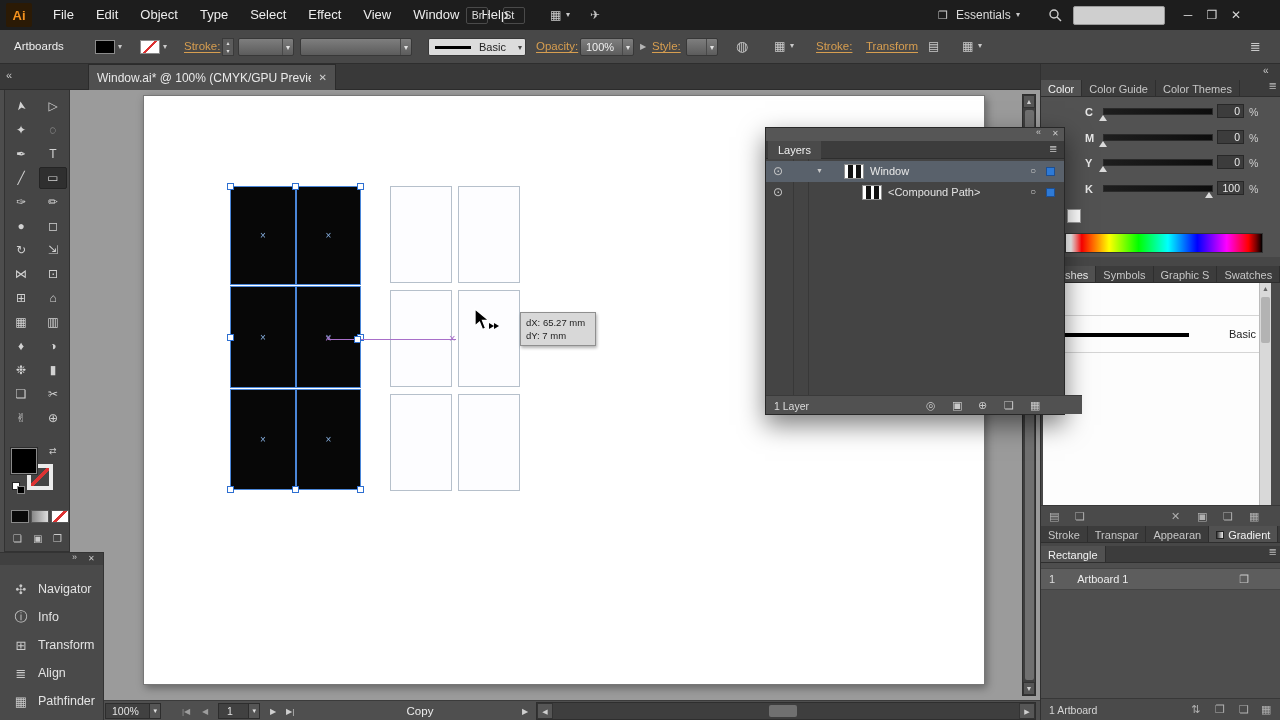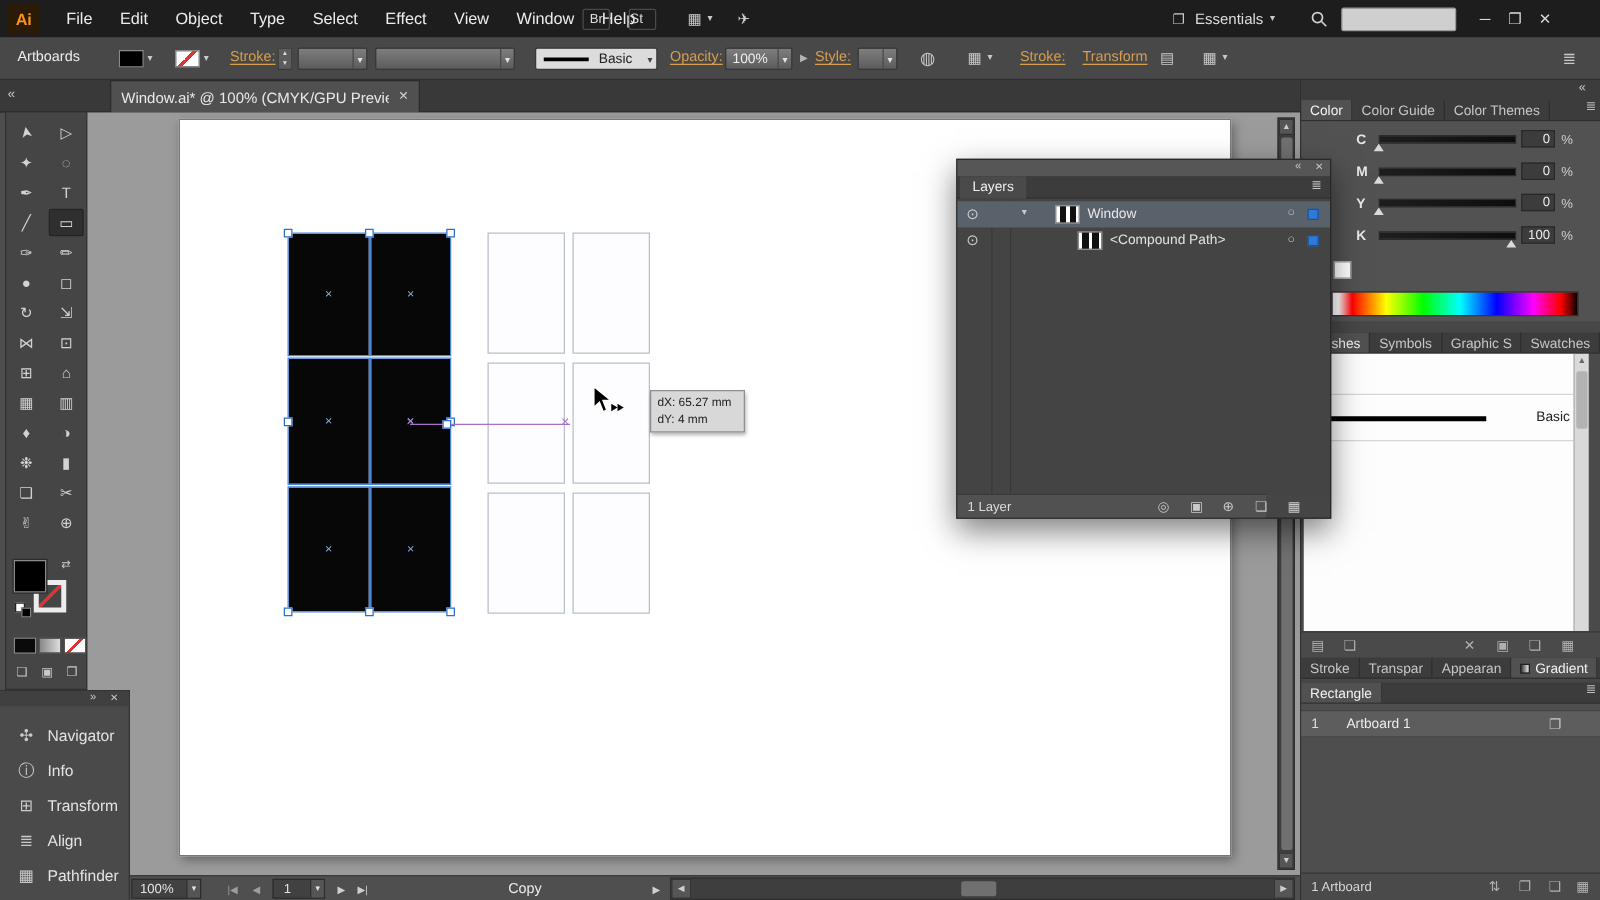--- a/index.html
+++ b/index.html
@@ -240,21 +240,21 @@
   <div class="wht" style="left:320px;top:304px;width:62px;height:97px"></div>
   <div class="wht" style="left:388px;top:304px;width:62px;height:97px"></div>
 
   <div class="ab" style="left:258px;top:249px;width:128px;height:1px;background:#a86fc9"></div>
   <span class="ab" style="left:255px;top:242px;color:#a86fc9;font-size:11px">×</span>
   <span class="ab" style="left:379px;top:242px;color:#a86fc9;font-size:11px">×</span>
   <div class="hdl" style="left:284px;top:246px"></div>
 
   <div id="tooltip">
     <div>dX: 65.27 mm</div>
-    <div>dY: 4 mm</div>
+    <div>dY: 7 mm</div>
   </div>
 
   <svg class="ab" style="left:402px;top:218px" width="28" height="26" viewBox="0 0 28 26">
     <polygon points="3,1 3,18 7.5,14 10.5,21.5 13.5,20 10.5,12.5 17,12.5" fill="#000" stroke="#fff" stroke-width="1.3"></polygon>
     <polygon points="17,15 22,18 17,21" fill="#000"></polygon>
     <polygon points="22,15 27,18 22,21" fill="#000"></polygon>
   </svg>
 
   <div class="vsb" style="left:952px;top:4px;width:14px;height:602px">
     <span class="sbarr" style="left:0;top:0;width:12px;height:13px;line-height:12px">▲</span>
@@ -435,21 +435,21 @@
       <span class="selsq" style="left:280px;top:6px"></span>
     </div>
     <div class="lrow" style="left:0;top:23px">
       <span class="ab icon" style="left:7px;top:3px;font-size:12px">⊙</span>
       <span class="lthumb" style="left:96px;top:3px"></span>
       <span class="ab" style="left:122px;top:4px;color:#e2e2e2">&lt;Compound Path&gt;</span>
       <span class="ab icon" style="left:264px;top:4px;font-size:10px">○</span>
       <span class="selsq" style="left:280px;top:6px"></span>
     </div>
   </div>
-  <div class="ab" style="left:0;top:267px;width:247px;height:19px;background:#515151;border-top:1px solid #3a3a3a">
+  <div class="ab" style="left:0;top:267px;width:316px;height:19px;background:#515151;border-top:1px solid #3a3a3a">
     <span class="ab" style="left:8px;top:4px;font-size:10.5px;color:#dcdcdc">1 Layer</span>
     <span class="ab icon" style="left:160px;top:3px;font-size:11px">◎</span>
     <span class="ab icon" style="left:186px;top:3px;font-size:11px">▣</span>
     <span class="ab icon" style="left:212px;top:3px;font-size:11px">⊕</span>
     <span class="ab icon" style="left:238px;top:3px;font-size:11px">❏</span>
     <span class="ab icon" style="left:264px;top:3px;font-size:11px">▦</span>
   </div>
 </div>
 
 </body></html>

